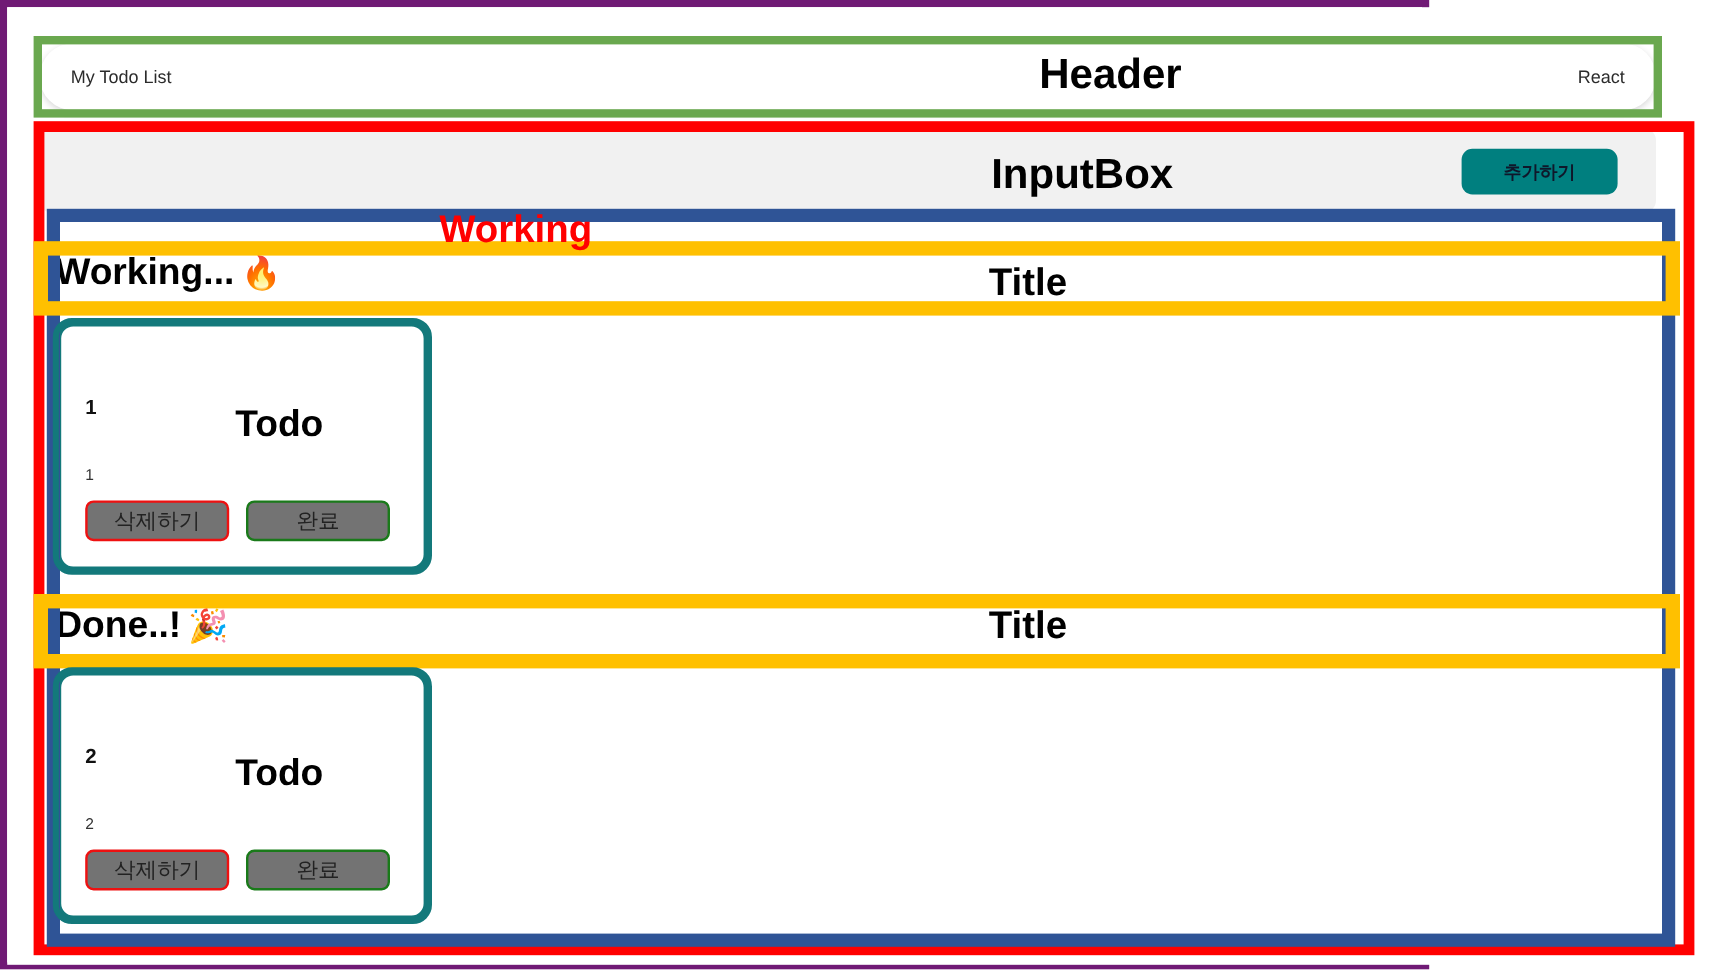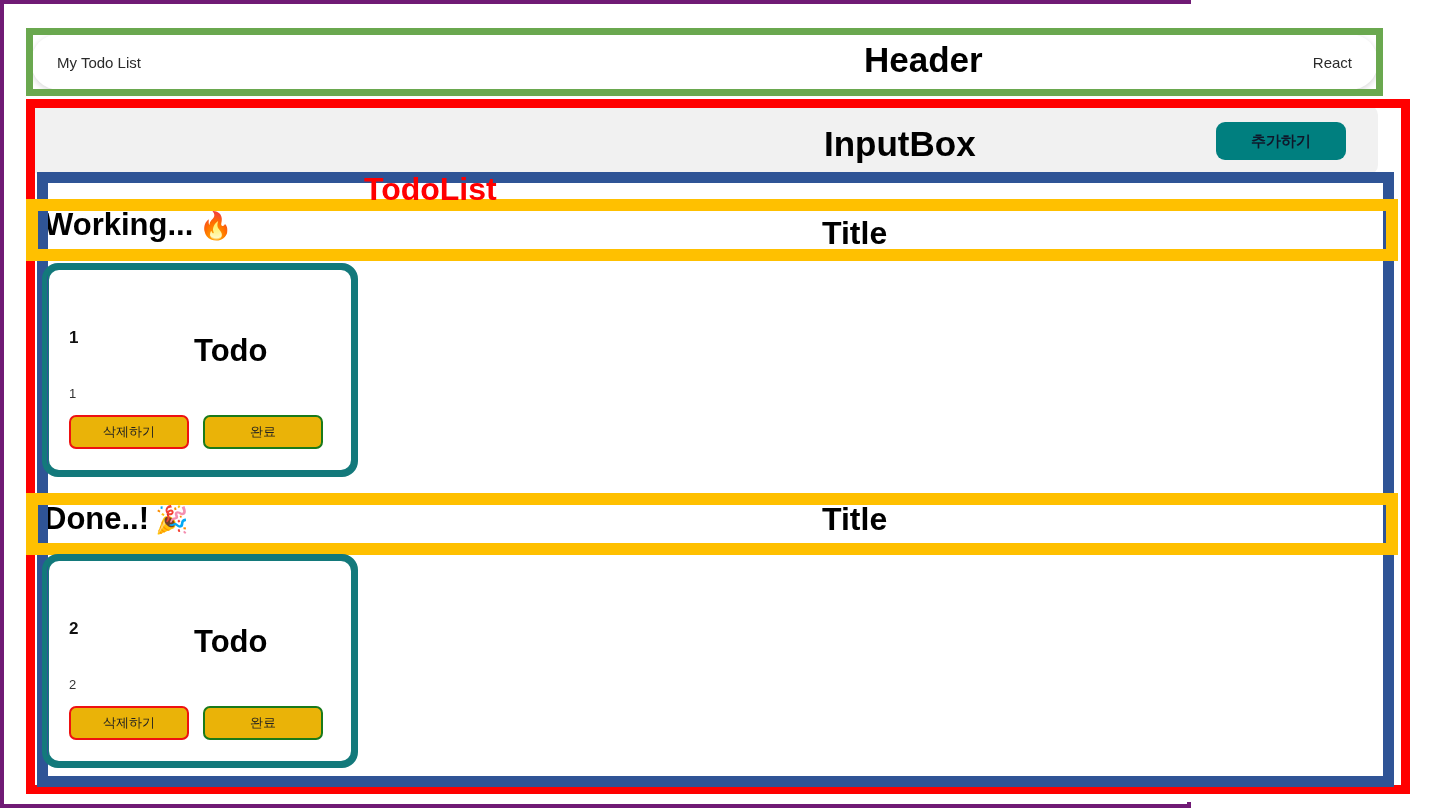--- a/index.html
+++ b/index.html
@@ -11,21 +11,21 @@
     font-family: "Liberation Sans", sans-serif;
     overflow: hidden;
   }
 
   
   #page {
     position: relative;
     width: 1191px;
     height: 808px;
     background: #ffffff;
-    border: 4px solid #701a75;
+    border: 6px solid #701a75;
   }
 
   
   #app {
     position: absolute;
     left: 0; top: 0;
     width: 1437px;
     height: 798px;
     background: #ffffff;
   }
@@ -145,23 +145,23 @@
     margin-top: 38px;
   }
   .card-buttons {
     display: flex;
     gap: 14px;
     margin-top: 14px;
   }
   .card-btn {
     width: 120px;
     height: 34px;
-    background: #eab308;
+    background: #737373;
     border-radius: 7px;
-    font-size: 13px;
+    font-size: 18px;
     font-family: "Liberation Sans", sans-serif;
     cursor: pointer;
     color: #222;
   }
   .btn-delete { border: 2px solid #ee1111; }
   .btn-done   { border: 2px solid #1a7a1a; }
 
   
   .ann-box {
     position: absolute;
@@ -246,19 +246,19 @@
   <div class="ann-box" id="box-input"></div>
   <div class="ann-box" id="box-header"></div>
   <div class="ann-box" id="box-todolist"></div>
   <div class="ann-box" id="box-t-work"></div>
   <div class="ann-box" id="box-t-done"></div>
   <div class="ann-box" id="box-todo-1"></div>
   <div class="ann-box" id="box-todo-2"></div>
 
   <div class="ann-label" id="lab-header">Header</div>
   <div class="ann-label" id="lab-input">InputBox</div>
-  <div class="ann-label" id="lab-todolist">TodoList</div>
+  <div class="ann-label" id="lab-todolist">Working</div>
   <div class="ann-label" id="lab-t-work">Title</div>
   <div class="ann-label" id="lab-t-done">Title</div>
   <div class="ann-label" id="lab-todo-1">Todo</div>
   <div class="ann-label" id="lab-todo-2">Todo</div>
 
 </div>
 
 </body></html>

